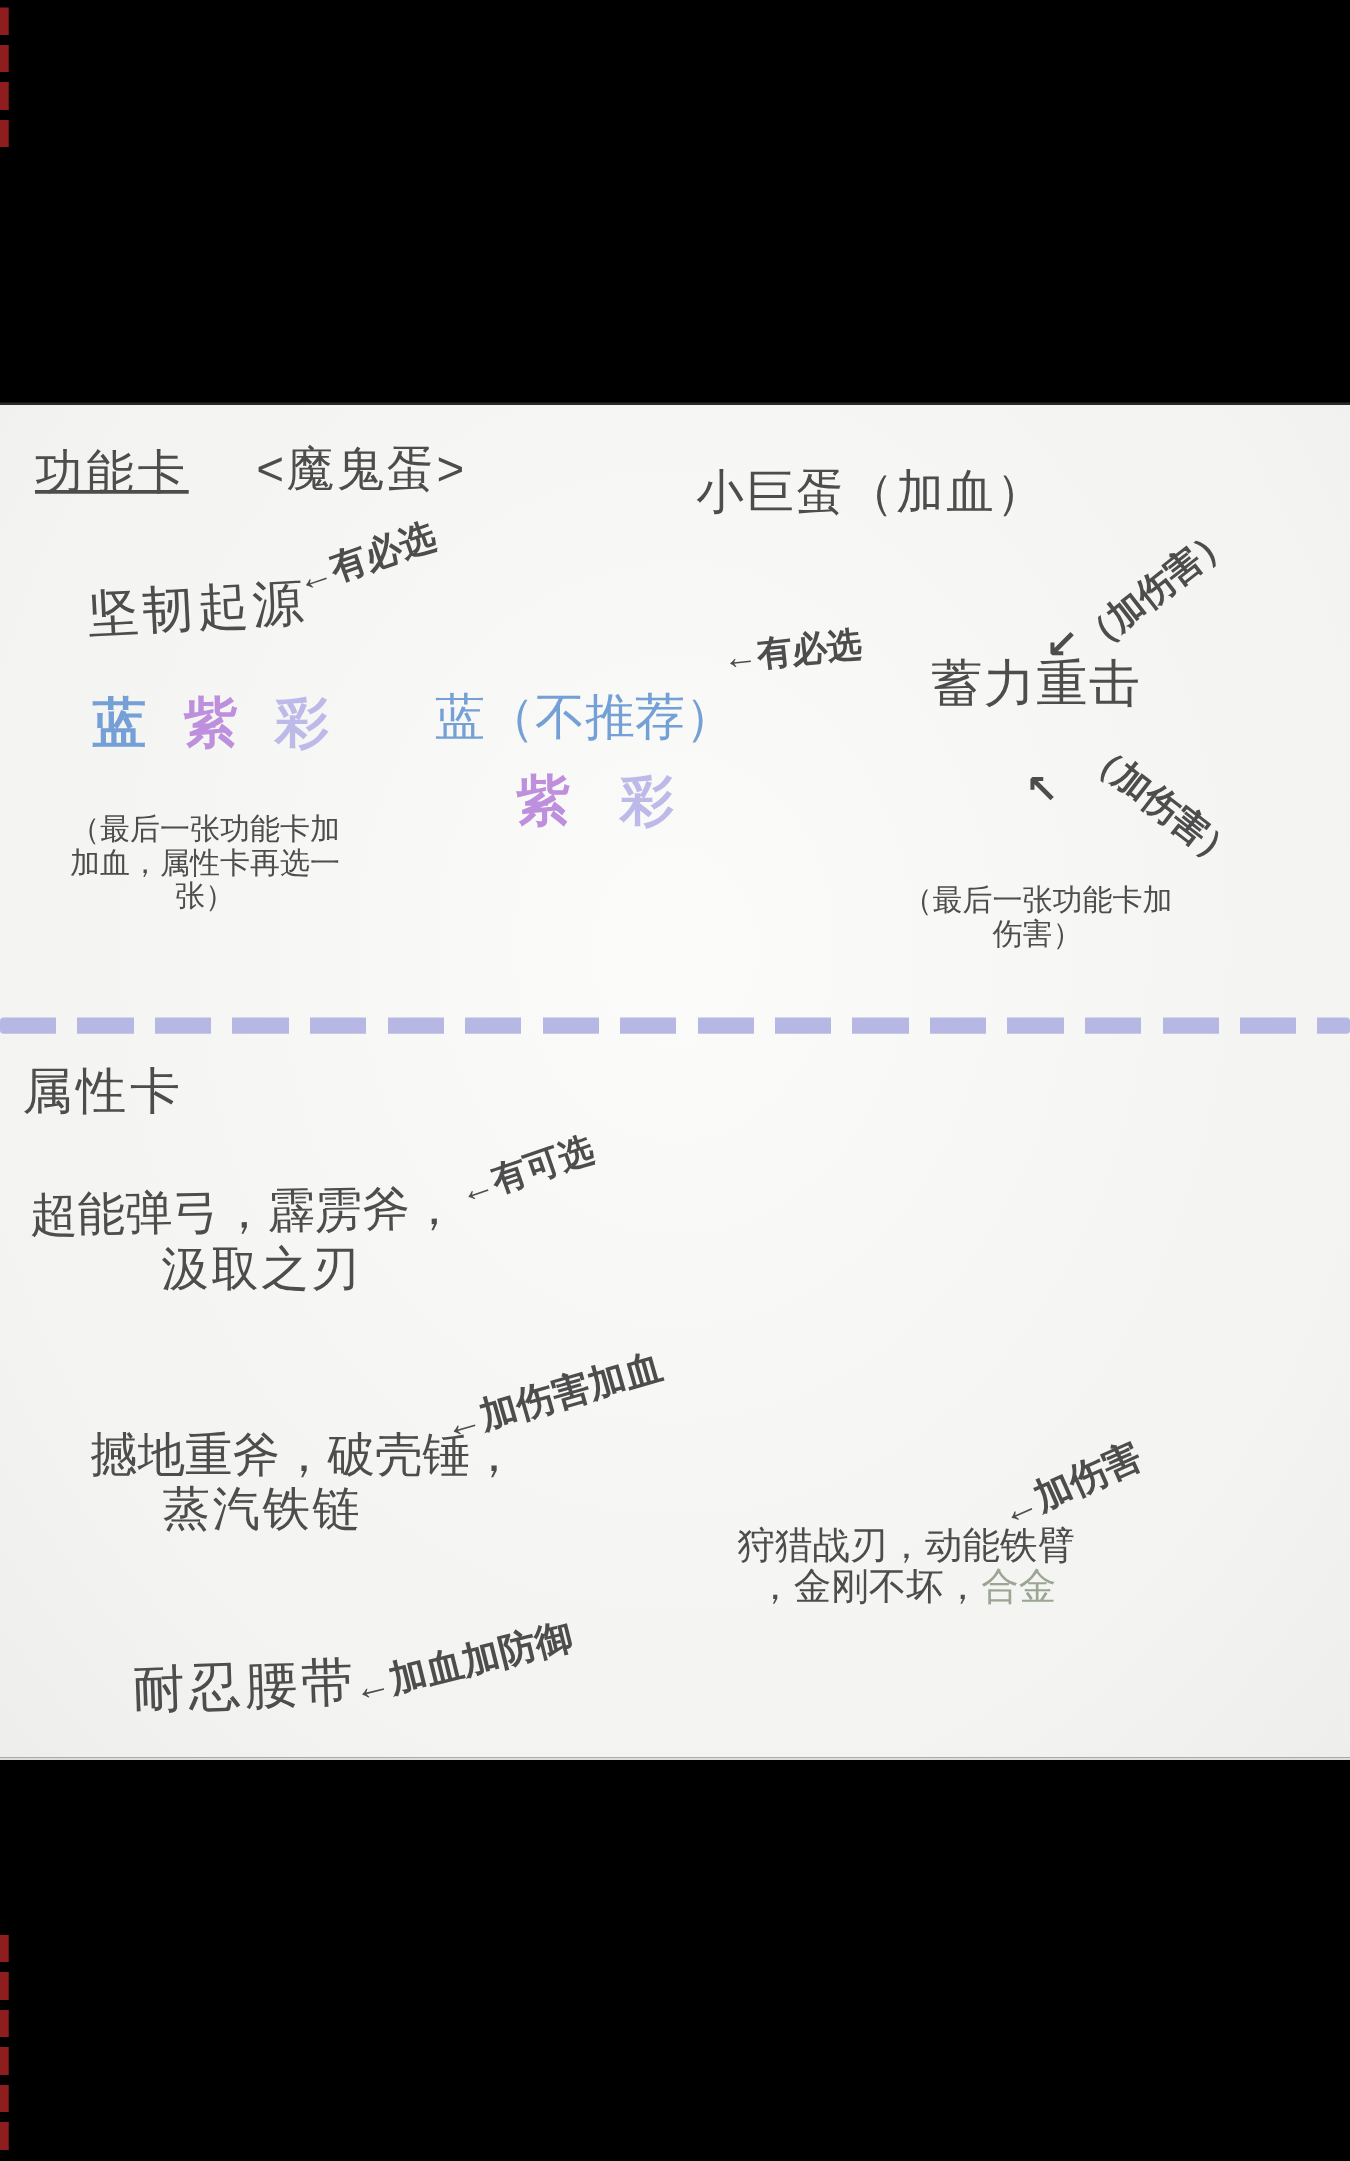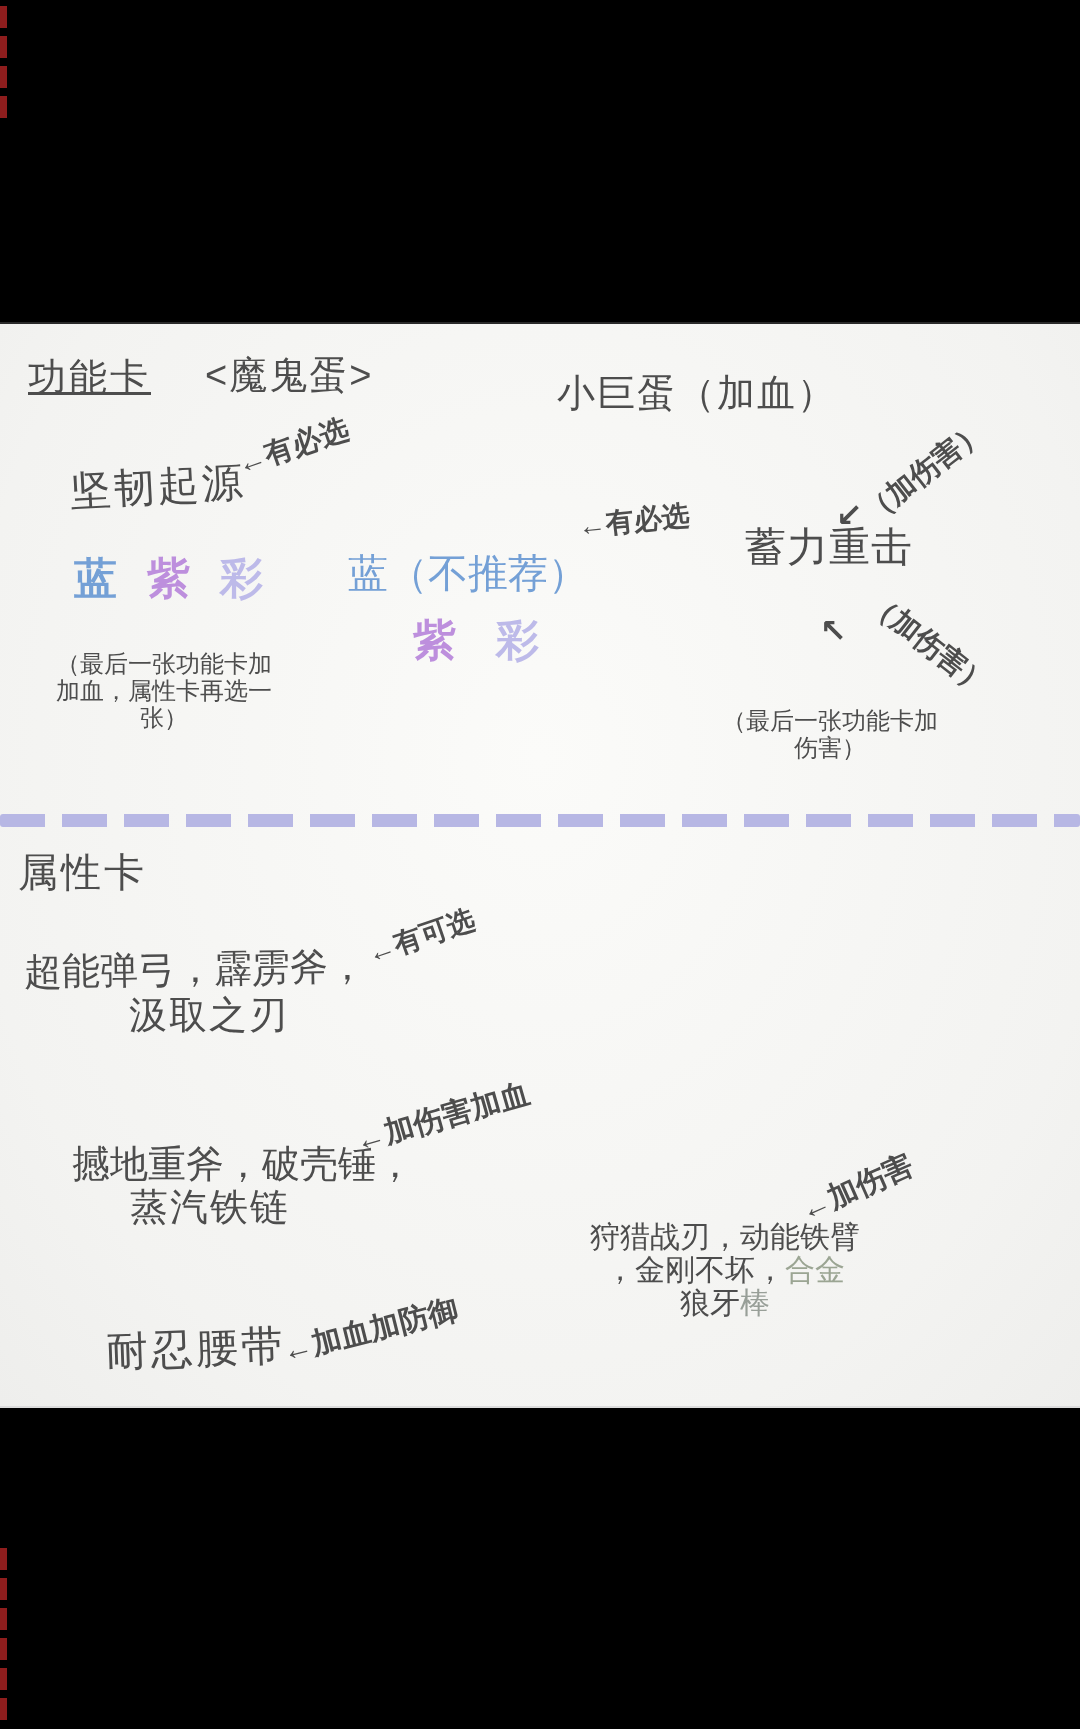--- a/index.html
+++ b/index.html
@@ -115,20 +115,19 @@
     <div class="abs t38" style="left:113px;top:666px;letter-spacing:2px;margin-left:16px;">汲取之刃</div>
 
     <div class="abs t30 note rot-n16" style="left:356px;top:798px;">←加伤害加血</div>
     <div class="abs t38" style="left:35px;top:815px;margin-left:37px;">撼地重斧，破壳锤，</div>
     <div class="abs t38" style="left:130px;top:858px;letter-spacing:2px;">蒸汽铁链</div>
 
     <div class="abs t30 note rot-n24" style="left:802px;top:868px;">←加伤害</div>
     <div class="abs t30 center" style="left:570px;top:896px;width:310px;line-height:33px;text-align:center;">
       <div>狩猎战刃，动能铁臂</div>
       <div><span>，金刚不坏，</span><span class="alloy">合金</span></div>
-      <div><span>狼牙</span><span class="alloy2">棒</span></div>
     </div>
 
     <div class="abs t30 note rot-n14" style="left:283px;top:1008px;">←加血加防御</div>
     <div class="abs rot-n2" style="left:106px;top:1000px;font-size:42px;letter-spacing:3px;">耐忍腰带</div>
 
   </div>
 </div>
 
 </body></html>

